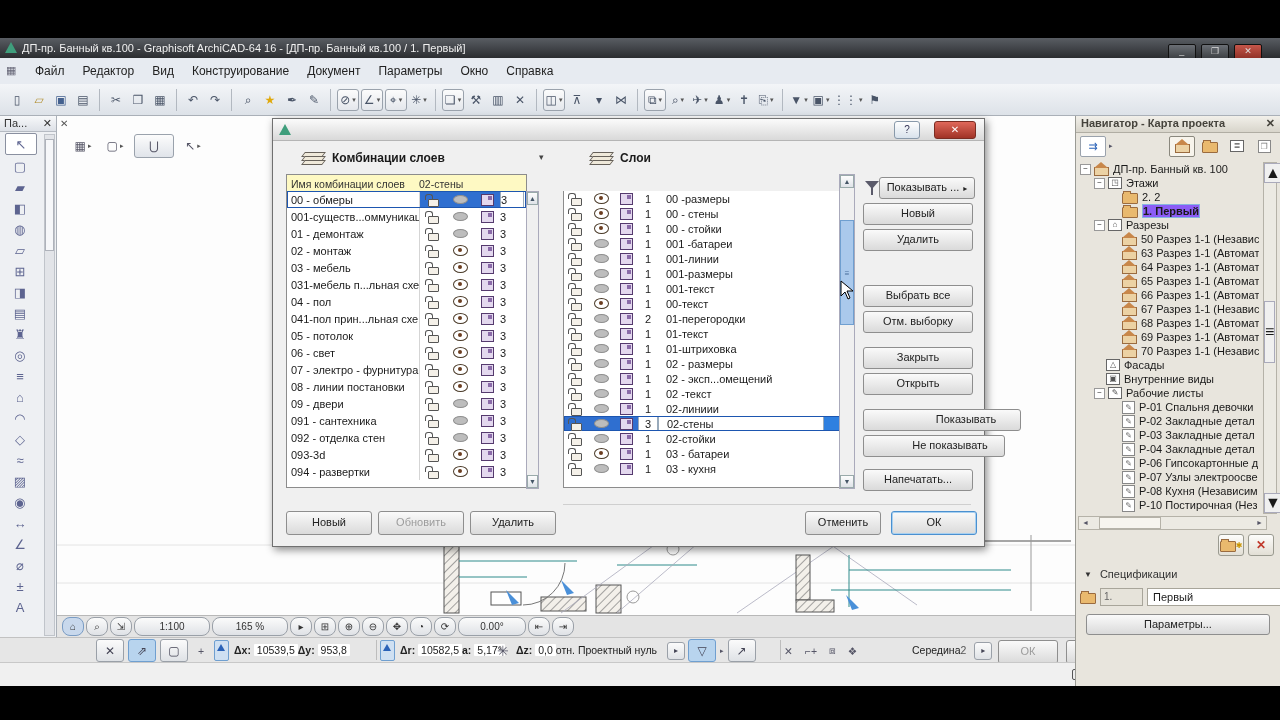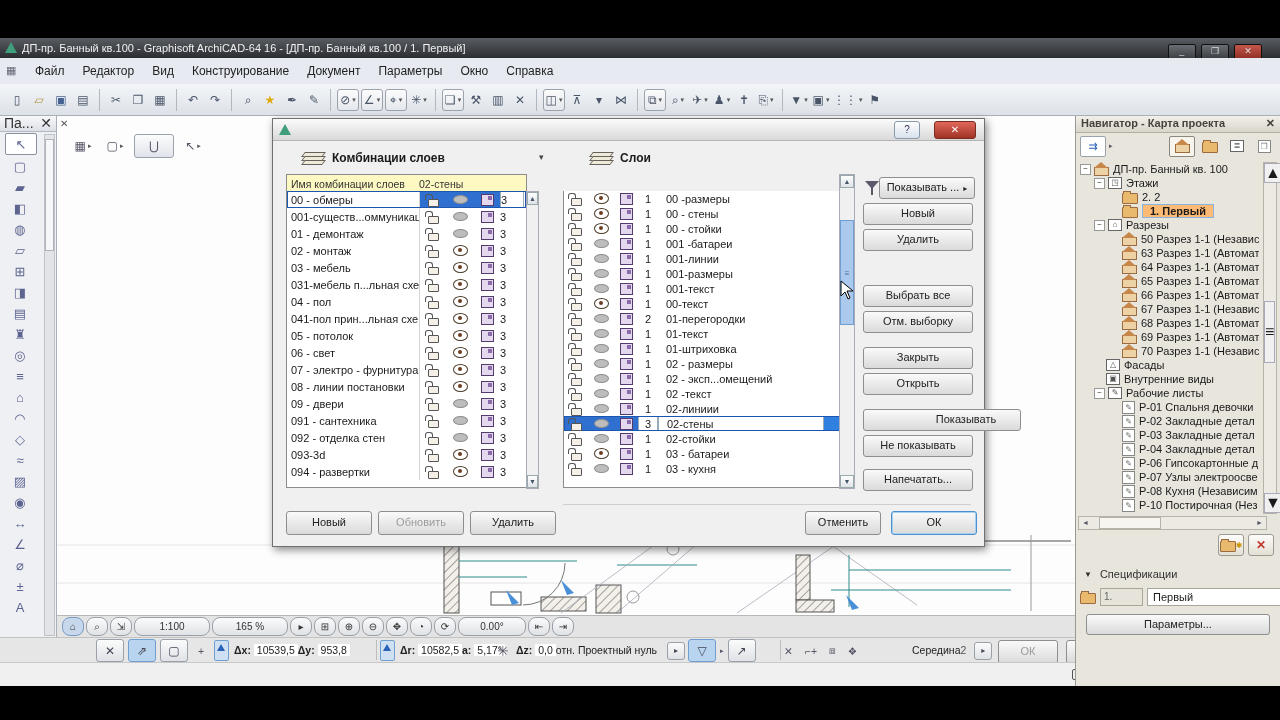--- a/index.html
+++ b/index.html
@@ -24,21 +24,21 @@
   .toolbar{position:absolute;left:0;top:46px;width:1280px;height:32px;
      background:linear-gradient(#f3f5f8,#dde2e8);border-bottom:1px solid #aab0b8;display:flex;align-items:center;padding-left:6px;box-sizing:border-box}
   .tbtn{display:inline-flex;align-items:center;justify-content:center;min-width:20px;height:20px;margin:0 1px;
      font-size:12px;color:#4a5568;border-radius:3px}
   .tbtn.box{border:1px solid #9aa2ac;background:linear-gradient(#fcfcfc,#e4e7ec)}
   .tsep{width:1px;height:22px;background:#b2b8c0;margin:0 5px}
   .tdd{font-size:7px;color:#555;margin-left:2px}
   
   .toolbox{position:absolute;left:0;top:78px;width:56px;height:542px;background:#eef0f3;border-right:1px solid #aab0b8}
   .tb-head{height:15px;background:linear-gradient(#f7f8fa,#dde1e7);border-bottom:1px solid #b5bac2;
-     font-size:14px;line-height:15px;padding:0 4px;color:#333;display:flex;justify-content:space-between}
+     font-size:11px;line-height:15px;padding:0 4px;color:#333;display:flex;justify-content:space-between}
   .tool{width:30px;height:20px;margin:1px 0 0 5px;display:flex;align-items:center;justify-content:center;
      font-size:13px;color:#5d6490}
   .tool.sel{border:1px solid #8a90a0;background:#fff;border-radius:2px}
   .tb-scroll{position:absolute;right:1px;top:18px;width:9px;height:500px;background:#e2e4e8;border:1px solid #c0c4ca}
   .tb-scroll .thumb{position:absolute;left:0;top:4px;width:7px;height:110px;background:#f6f7f9;border:1px solid #aeb2ba}
   
   .canvas{position:absolute;left:57px;top:78px;width:1018px;height:499px;background:#fdfdfd;overflow:hidden}
   .minibar{position:absolute;left:60px;top:80px;width:212px;height:46px;font-size:10px;color:#555}
   .mini-x{position:absolute;left:0;top:0;font-size:10px}
   .mini-row{position:absolute;left:10px;top:16px;display:flex;gap:6px;align-items:center}
@@ -112,21 +112,21 @@
      font-size:11px;font-weight:bold;color:#45433c;line-height:15px;padding:0 5px;display:flex;justify-content:space-between}
   .nav-tools{height:26px;display:flex;align-items:center;padding:0 4px;gap:3px}
   .nav-proj{width:24px;height:19px;border:1px solid #9aa2ac;background:#fff;color:#2a62b8;font-size:11px;text-align:center;line-height:18px;border-radius:2px}
   .nav-tb{width:24px;height:19px;display:flex;align-items:center;justify-content:center;font-size:12px}
   .nav-tb.sel{border:1px solid #8a887e;background:#f7f4ec;border-radius:2px}
   .nav-tree{position:absolute;left:2px;top:46px;width:185px;height:350px;overflow:hidden;font-size:11px}
   .trow{height:14px;display:flex;align-items:center;white-space:nowrap}
   .texp{display:inline-block;width:9px;height:9px;border:1px solid #999;background:#fff;margin-right:3px;
      font-size:8px;line-height:7px;text-align:center;color:#333;flex:none}
   .tlabel{margin-left:4px;overflow:hidden}
-  .tlabel.sel{background:#fdba74;border:1px solid #86b5e0;font-weight:bold;padding:0 7px}
+  .tlabel.sel{background:#8b5cf6;border:1px solid #86b5e0;font-weight:bold;padding:0 0}
   .ni{flex:none;display:inline-block;position:relative}
   .ni.house{width:13px;height:7px;background:#ecd2a4;border:1px solid #9a6b3f;margin-top:5px}
   .ni.house::before{content:"";position:absolute;left:-1px;top:-6px;width:0;height:0;border-left:7px solid transparent;border-right:7px solid transparent;border-bottom:6px solid #c8874a}
   .ni.folder{width:14px;height:9px;background:#e9b96e;border:1px solid #9a6b3f;margin-top:3px;border-radius:1px}
   .ni.folder::before{content:"";position:absolute;left:0;top:-3px;width:6px;height:2px;background:#e9b96e;border:1px solid #9a6b3f;border-bottom:none}
   .ni.box{width:12px;height:10px;background:#fff;border:1px solid #666;font-size:8px;line-height:10px;text-align:center;color:#555}
   .ni.sheet{width:11px;height:11px;background:#fff;border:1px solid #888;font-size:8px;line-height:11px;text-align:center;color:#777}
   .nav-vscroll{position:absolute;right:3px;top:46px;width:12px;height:350px;background:#eceae3;border:1px solid #b5b2a8}
   .nav-hscroll{position:absolute;left:2px;top:400px;width:187px;height:12px;background:#eceae3;border:1px solid #b5b2a8;font-size:7px;color:#556;line-height:11px}
   .nav-btns{position:absolute;right:6px;top:418px;display:flex;gap:4px}
@@ -1202,21 +1202,21 @@
         <span>Показывать ...</span><span class="pl">▸</span>
       </span>
       <div id="side-buttons">
           <span class="btn sbtn" style="left: 590px; top: 84px;">Новый</span>
           <span class="btn sbtn" style="left: 590px; top: 110px;">Удалить</span>
           <span class="btn sbtn" style="left: 590px; top: 166px;">Выбрать все</span>
           <span class="btn sbtn" style="left: 590px; top: 192px;">Отм. выборку</span>
           <span class="btn sbtn" style="left: 590px; top: 228px;">Закрыть</span>
           <span class="btn sbtn" style="left: 590px; top: 254px;">Открыть</span>
           <span class="btn sbtn" style="left: 590px; top: 290px; padding-left: 48px;">Показывать</span>
-          <span class="btn sbtn" style="left: 590px; top: 316px;">Не показывать</span>
+          <span class="btn sbtn" style="left: 590px; top: 316px; padding-left: 32px;">Не показывать</span>
           <span class="btn sbtn" style="left: 590px; top: 350px;">Напечатать...</span>
         </div>
 
       <div class="dlg-hr"></div>
       <span class="btn bbtn" style="left:13px;top:392px;width:84px">Новый</span>
       <span class="btn bbtn disabled" style="left:105px;top:392px;width:84px">Обновить</span>
       <span class="btn bbtn" style="left:197px;top:392px;width:84px">Удалить</span>
       <span class="btn bbtn" style="left:532px;top:392px;width:74px">Отменить</span>
       <span class="btn bbtn default" style="left:618px;top:392px;width:84px">ОК</span>
     </div>

